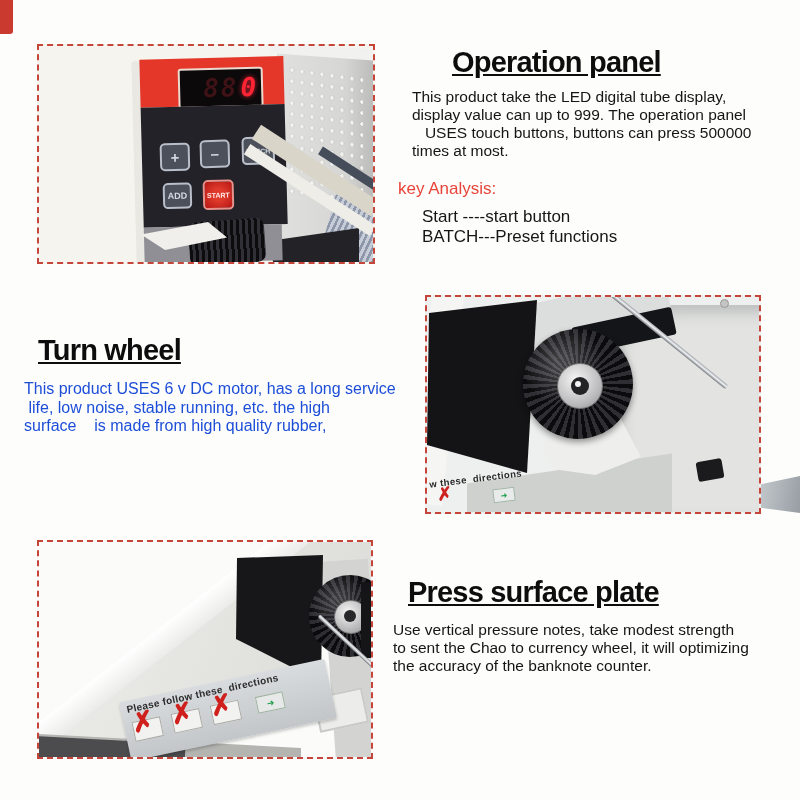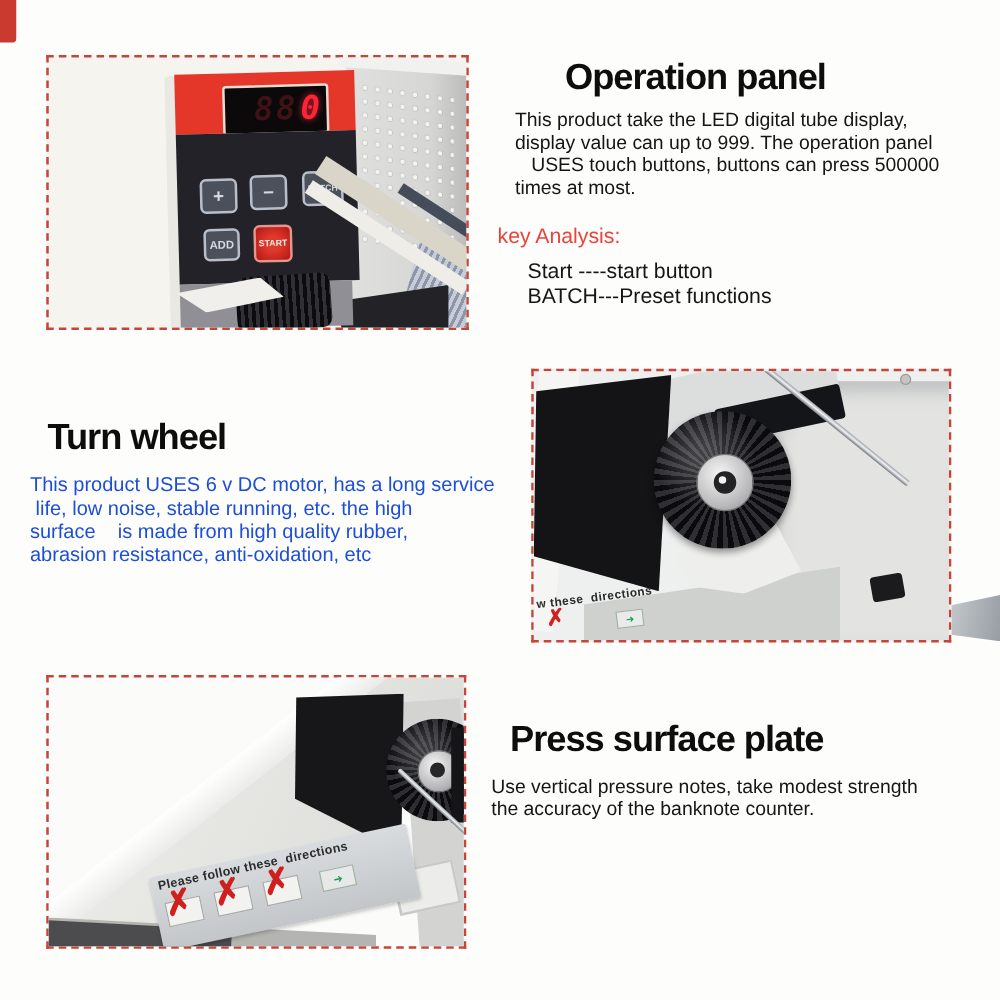--- a/index.html
+++ b/index.html
@@ -15,20 +15,21 @@
   }
   .abs{position:absolute;}
   .photo{
     position:absolute;box-sizing:border-box;
     border:2px dashed var(--dash);
     overflow:hidden;
   }
   .h1{
     font-weight:bold;font-size:29px;letter-spacing:-0.8px;color:#0d0d0d;
     white-space:nowrap;
+    text-decoration:underline;
   }
   .body-line{font-size:15.5px;line-height:18px;white-space:pre;color:#151515;}
   .tw-line{font-size:16px;line-height:18.5px;white-space:pre;color:#1d4ed8;}
   .key-line{font-size:17px;line-height:19.5px;white-space:pre;color:#161616;}
   .red-label{font-size:17px;font-weight:normal;}
   
   .p1-body{left:238px;top:4px;width:96px;height:212px;background:linear-gradient(90deg,#e0e0de 0%,#d6d6d4 70%,#bcbcba 100%);}
   .p1-bodytop{left:232px;top:0;width:104px;height:11px;background:#f1f1ef;transform:skewY(4deg);}
   .p1-vents{left:250px;top:26px;width:74px;height:132px;
     background-image:radial-gradient(circle at 3px 3px,#f3f3f1 1.6px,rgba(60,60,70,.14) 2.1px,transparent 2.8px);
@@ -169,21 +170,20 @@
 <div class="abs" style="left:422px;top:207px;">
   <div class="key-line">Start ----start button</div>
   <div class="key-line">BATCH---Preset functions</div>
 </div>
 
 <div class="abs h1" style="left:38px;top:334px;">Turn wheel</div>
 <div class="abs" style="left:24px;top:380px;width:414px;">
   <div class="tw-line">This product USES 6 v DC motor, has a long service</div>
   <div class="tw-line"> life, low noise, stable running, etc. the high</div>
   <div class="tw-line">surface    is made from high quality rubber,</div>
-  <div class="tw-line">abrasion resistance, anti-oxidation, etc</div>
 </div>
 
 <div class="photo" style="left:425px;top:295px;width:336px;height:219px;background:#eef0ef;">
   <div class="abs p2-rbody"></div>
   <div class="abs p2-topgray"></div>
   <div class="abs p2-gap"></div>
   <div class="abs p2-wstrip"></div>
   <div class="abs p2-black"></div>
   <div class="abs p2-base"></div>
   <div class="abs p2-fingers"></div>
@@ -226,14 +226,15 @@
         <span class="note-x">✗</span>
       </div>
       <div class="arrow-box">➜</div>
     </div>
   </div>
 </div>
 
 <div class="abs h1" style="left:408px;top:576px;">Press surface plate</div>
 <div class="abs" style="left:393px;top:621px;width:400px;">
   <div class="body-line">Use vertical pressure notes, take modest strength</div>
+  <div class="body-line">to sent the Chao to currency wheel, it will optimizing</div>
   <div class="body-line">the accuracy of the banknote counter.</div>
 </div>
 
 </body></html>

